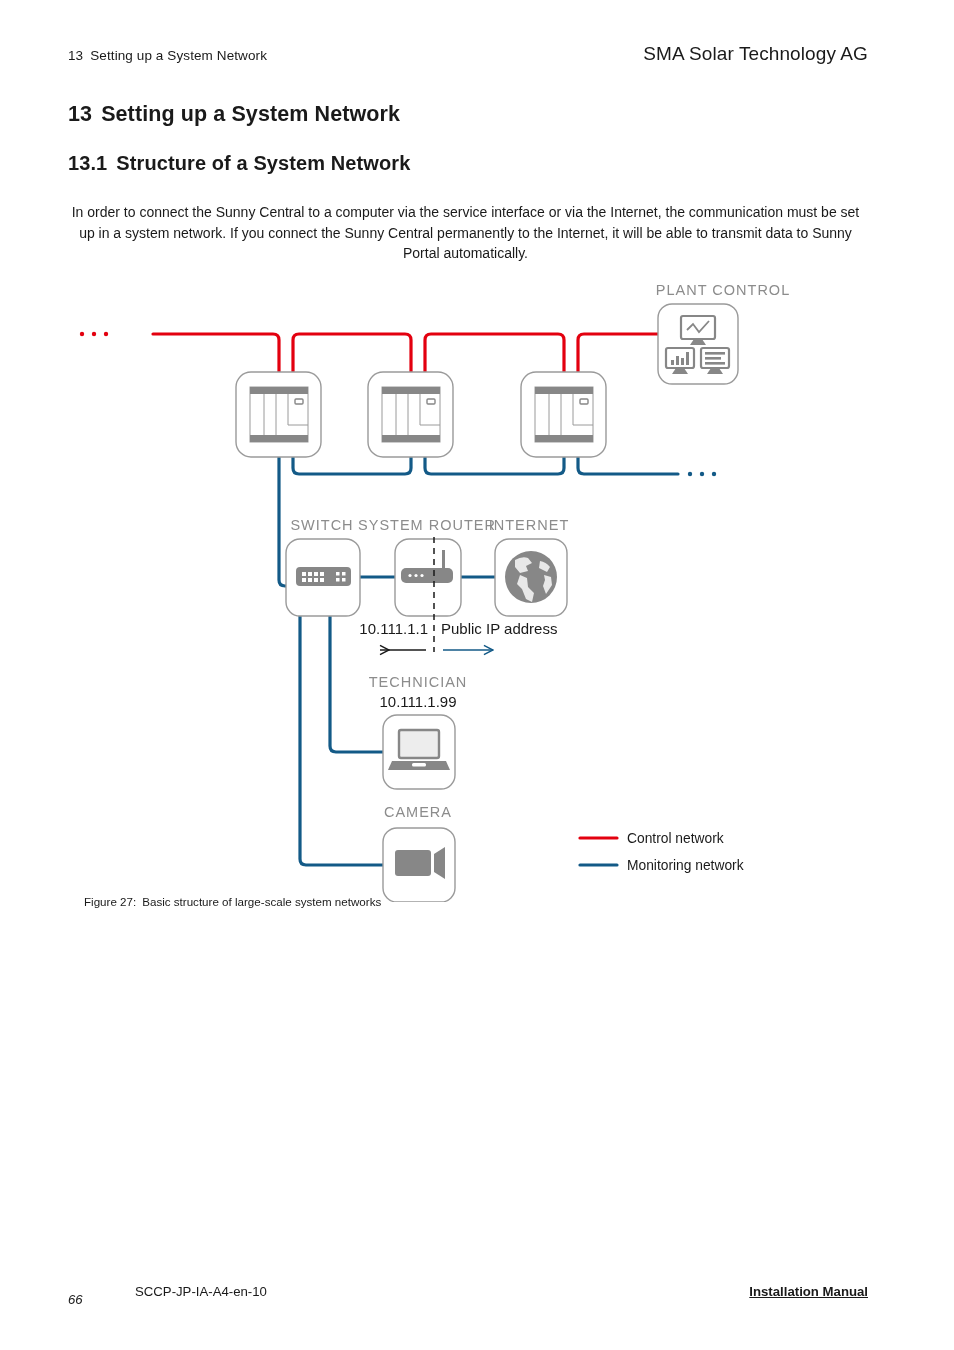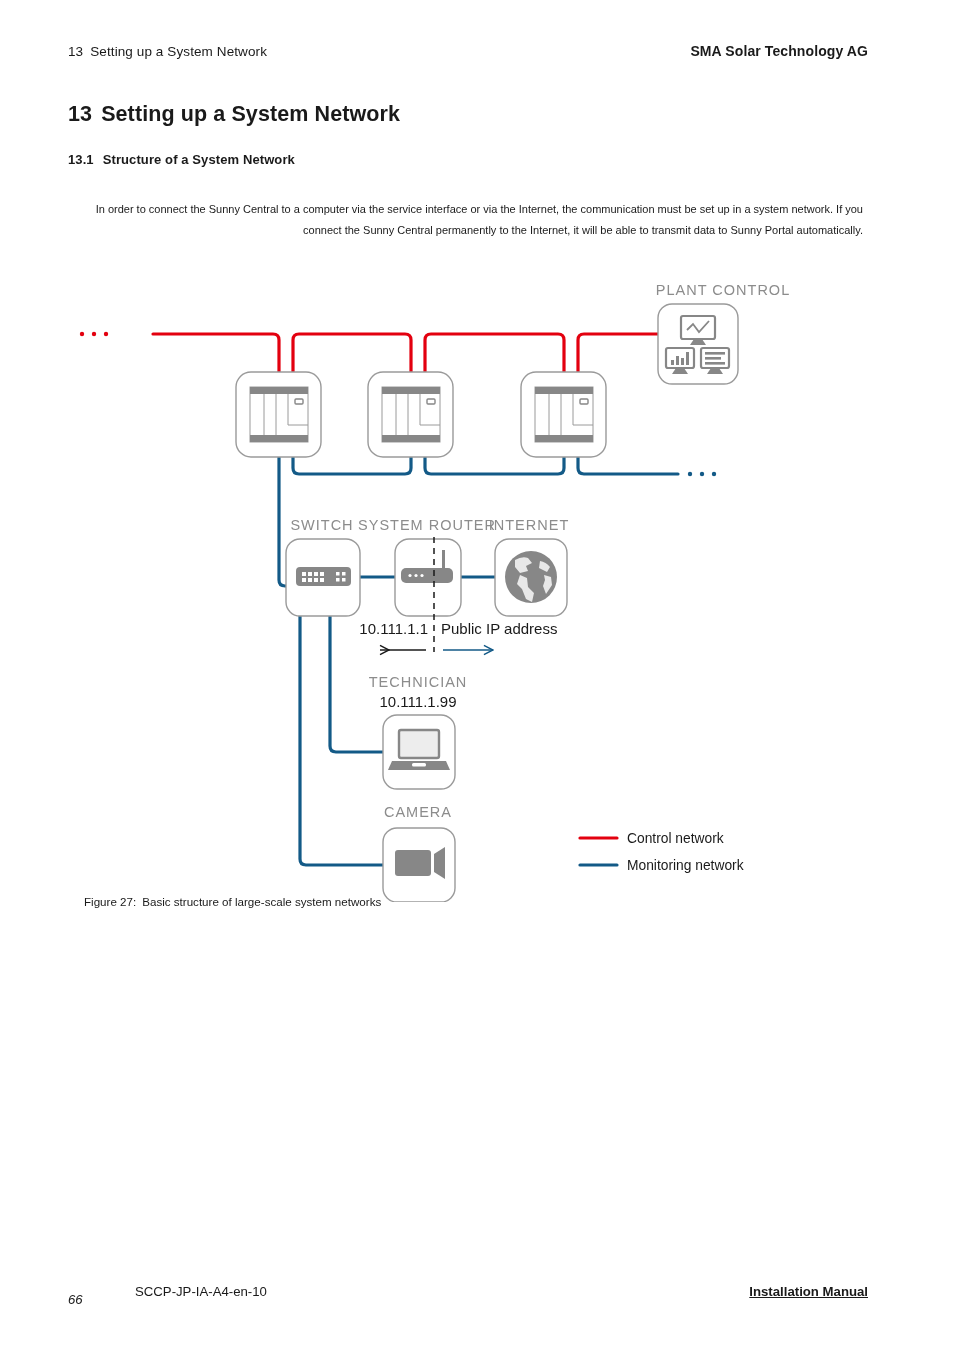--- a/index.html
+++ b/index.html
@@ -22,51 +22,51 @@
     left: 68px;
     top: 43px;
     width: 800px;
     display: flex;
     justify-content: space-between;
     align-items: baseline;
     font-size: 13.5px;
   }
   .hdr-left { color: #1a1a1a; letter-spacing: .1px; }
   .hdr-left .hdr-num { margin-right: 7px; }
-  .hdr-right { font-weight: bold; font-size: 14px; letter-spacing: .1px; }
+  .hdr-right { font-weight: normal; font-size: 19px; letter-spacing: .1px; }
 
   
   .h1 {
     position: absolute;
     left: 68px;
     top: 102px;
     font-size: 21.5px;
     font-weight: bold;
     letter-spacing: .1px;
   }
   .h1 .num { margin-right: 9px; }
   .h2 {
     position: absolute;
     left: 68px;
     top: 152px;
-    font-size: 13px;
+    font-size: 20px;
     font-weight: bold;
     letter-spacing: .1px;
   }
   .h2 .num { margin-right: 9px; }
 
   
   .intro {
     position: absolute;
     left: 68px;
     top: 188px;
     width: 795px;
-    font-size: 11px;
+    font-size: 14px;
     line-height: 20.5px;
-    text-align: right;
+    text-align: center;
   }
 
   
   .figure {
     position: absolute;
     left: 68px;
     top: 272px;
     width: 800px;
     height: 630px;
   }

